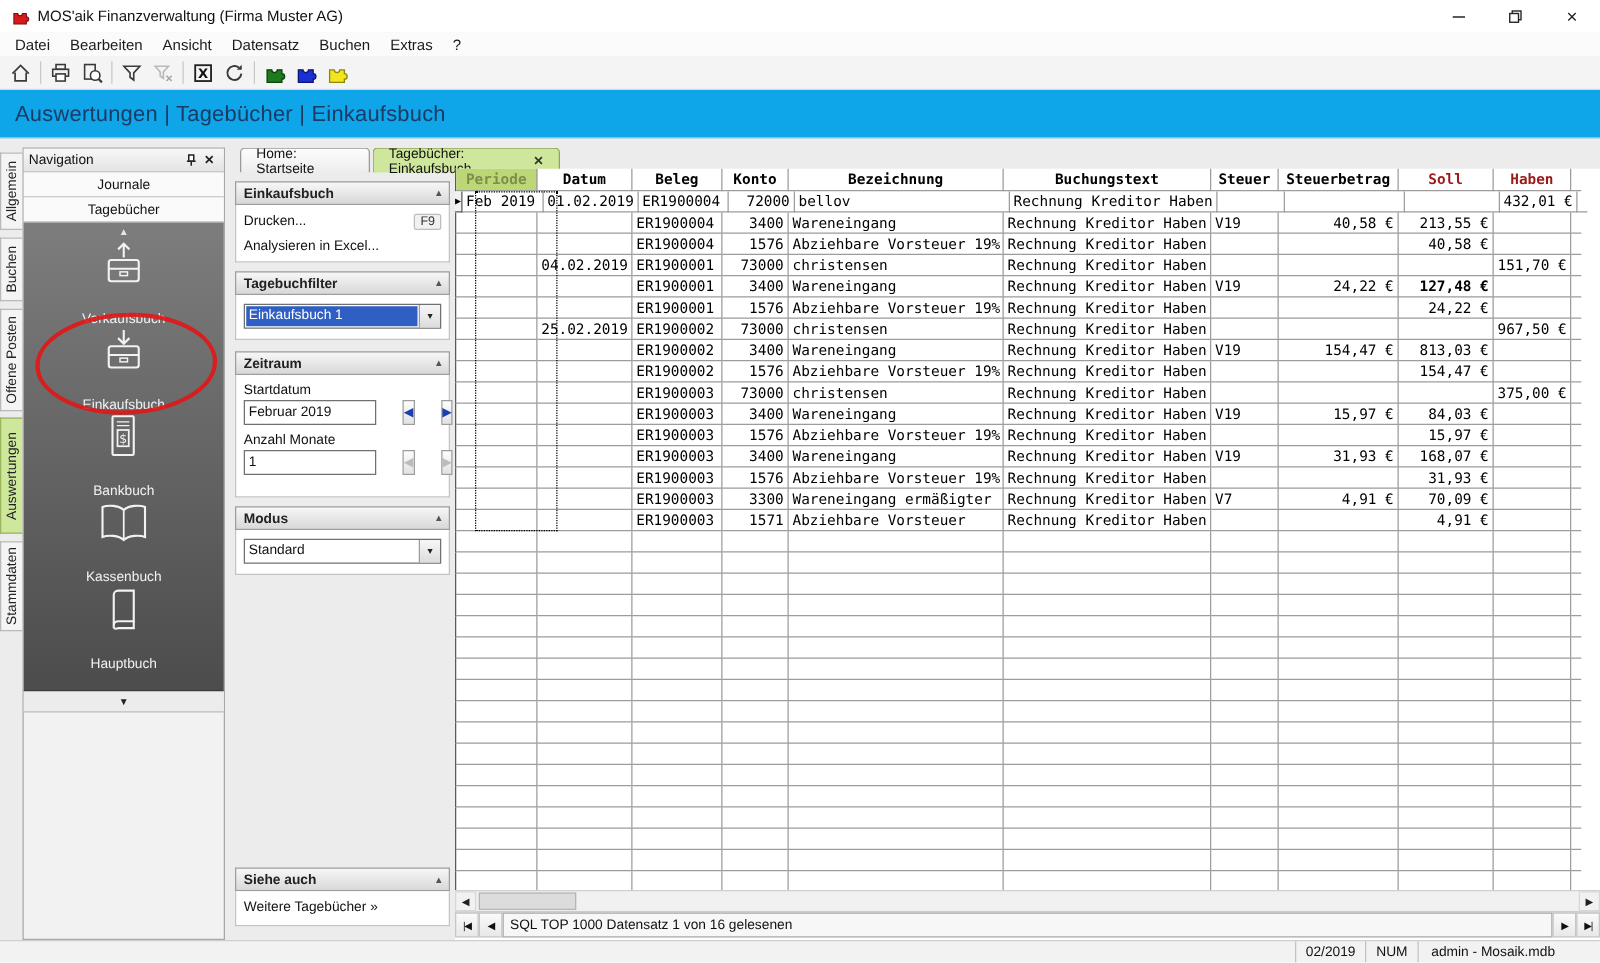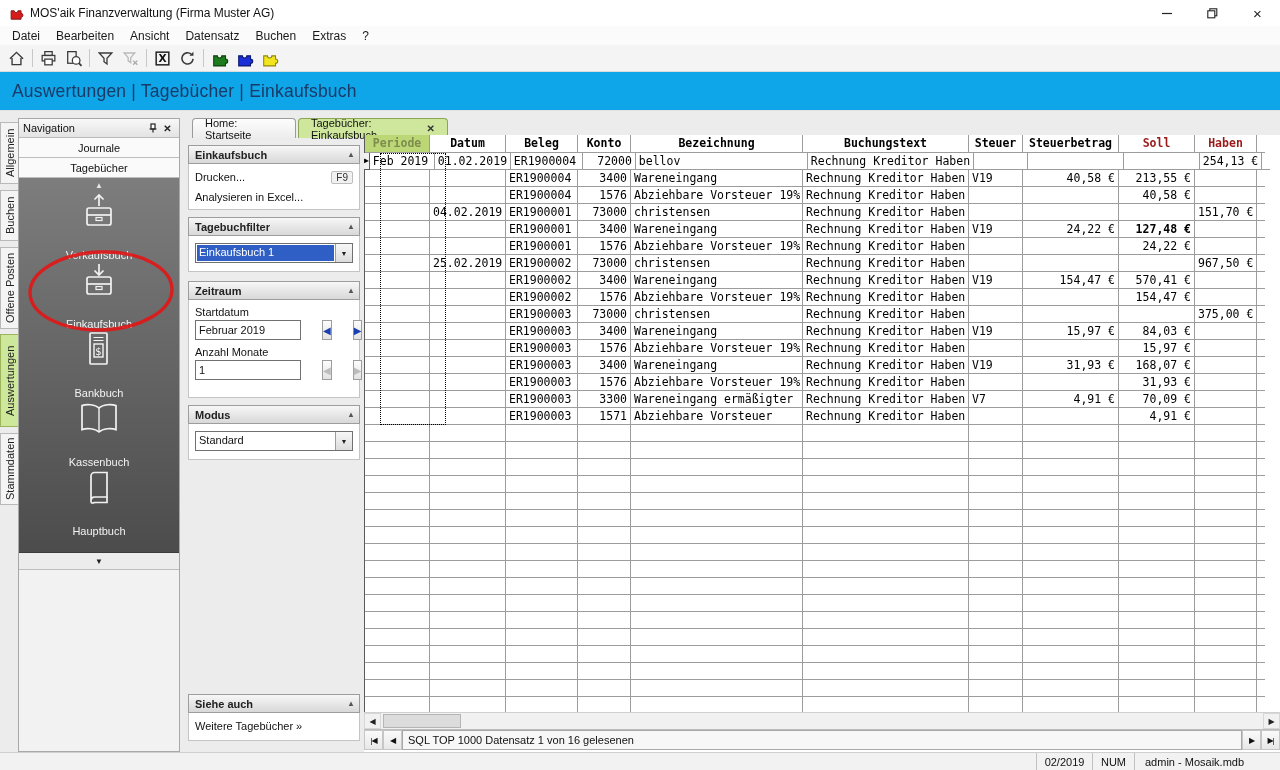--- a/index.html
+++ b/index.html
@@ -372,21 +372,21 @@
           <span class="tcell gut">▶</span>
           <span class="tcell" style="width: 65px;">Feb 2019</span>
           <span class="tcell" style="width: 76px;">01.02.2019</span>
           <span class="tcell" style="width: 72px;">ER1900004</span>
           <span class="tcell r" style="width: 53px;">72000</span>
           <span class="tcell" style="width: 172px;">bellov</span>
           <span class="tcell" style="width: 166px;">Rechnung Kreditor Haben</span>
           <span class="tcell" style="width: 54px;"></span>
           <span class="tcell r" style="width: 96px;"></span>
           <span class="tcell r" style="width: 76px;"></span>
-          <span class="tcell r" style="width: 62px;">254,13 €</span>
+          <span class="tcell r" style="width: 62px;">432,01 €</span>
           <span class="tcell" style="width: 8px; border-right: none;"></span>
         </div>
         <div class="trow">
           <span class="tcell gut"></span>
           <span class="tcell" style="width: 65px;"></span>
           <span class="tcell" style="width: 76px;"></span>
           <span class="tcell" style="width: 72px;">ER1900004</span>
           <span class="tcell r" style="width: 53px;">3400</span>
           <span class="tcell" style="width: 172px;">Wareneingang</span>
           <span class="tcell" style="width: 166px;">Rechnung Kreditor Haben</span>
@@ -469,21 +469,21 @@
         <div class="trow">
           <span class="tcell gut"></span>
           <span class="tcell" style="width: 65px;"></span>
           <span class="tcell" style="width: 76px;"></span>
           <span class="tcell" style="width: 72px;">ER1900002</span>
           <span class="tcell r" style="width: 53px;">3400</span>
           <span class="tcell" style="width: 172px;">Wareneingang</span>
           <span class="tcell" style="width: 166px;">Rechnung Kreditor Haben</span>
           <span class="tcell" style="width: 54px;">V19</span>
           <span class="tcell r" style="width: 96px;">154,47 €</span>
-          <span class="tcell r" style="width: 76px;">570,41 €</span>
+          <span class="tcell r" style="width: 76px;">813,03 €</span>
           <span class="tcell r" style="width: 62px;"></span>
           <span class="tcell" style="width: 8px; border-right: none;"></span>
         </div>
         <div class="trow">
           <span class="tcell gut"></span>
           <span class="tcell" style="width: 65px;"></span>
           <span class="tcell" style="width: 76px;"></span>
           <span class="tcell" style="width: 72px;">ER1900002</span>
           <span class="tcell r" style="width: 53px;">1576</span>
           <span class="tcell" style="width: 172px;">Abziehbare Vorsteuer 19%</span>

